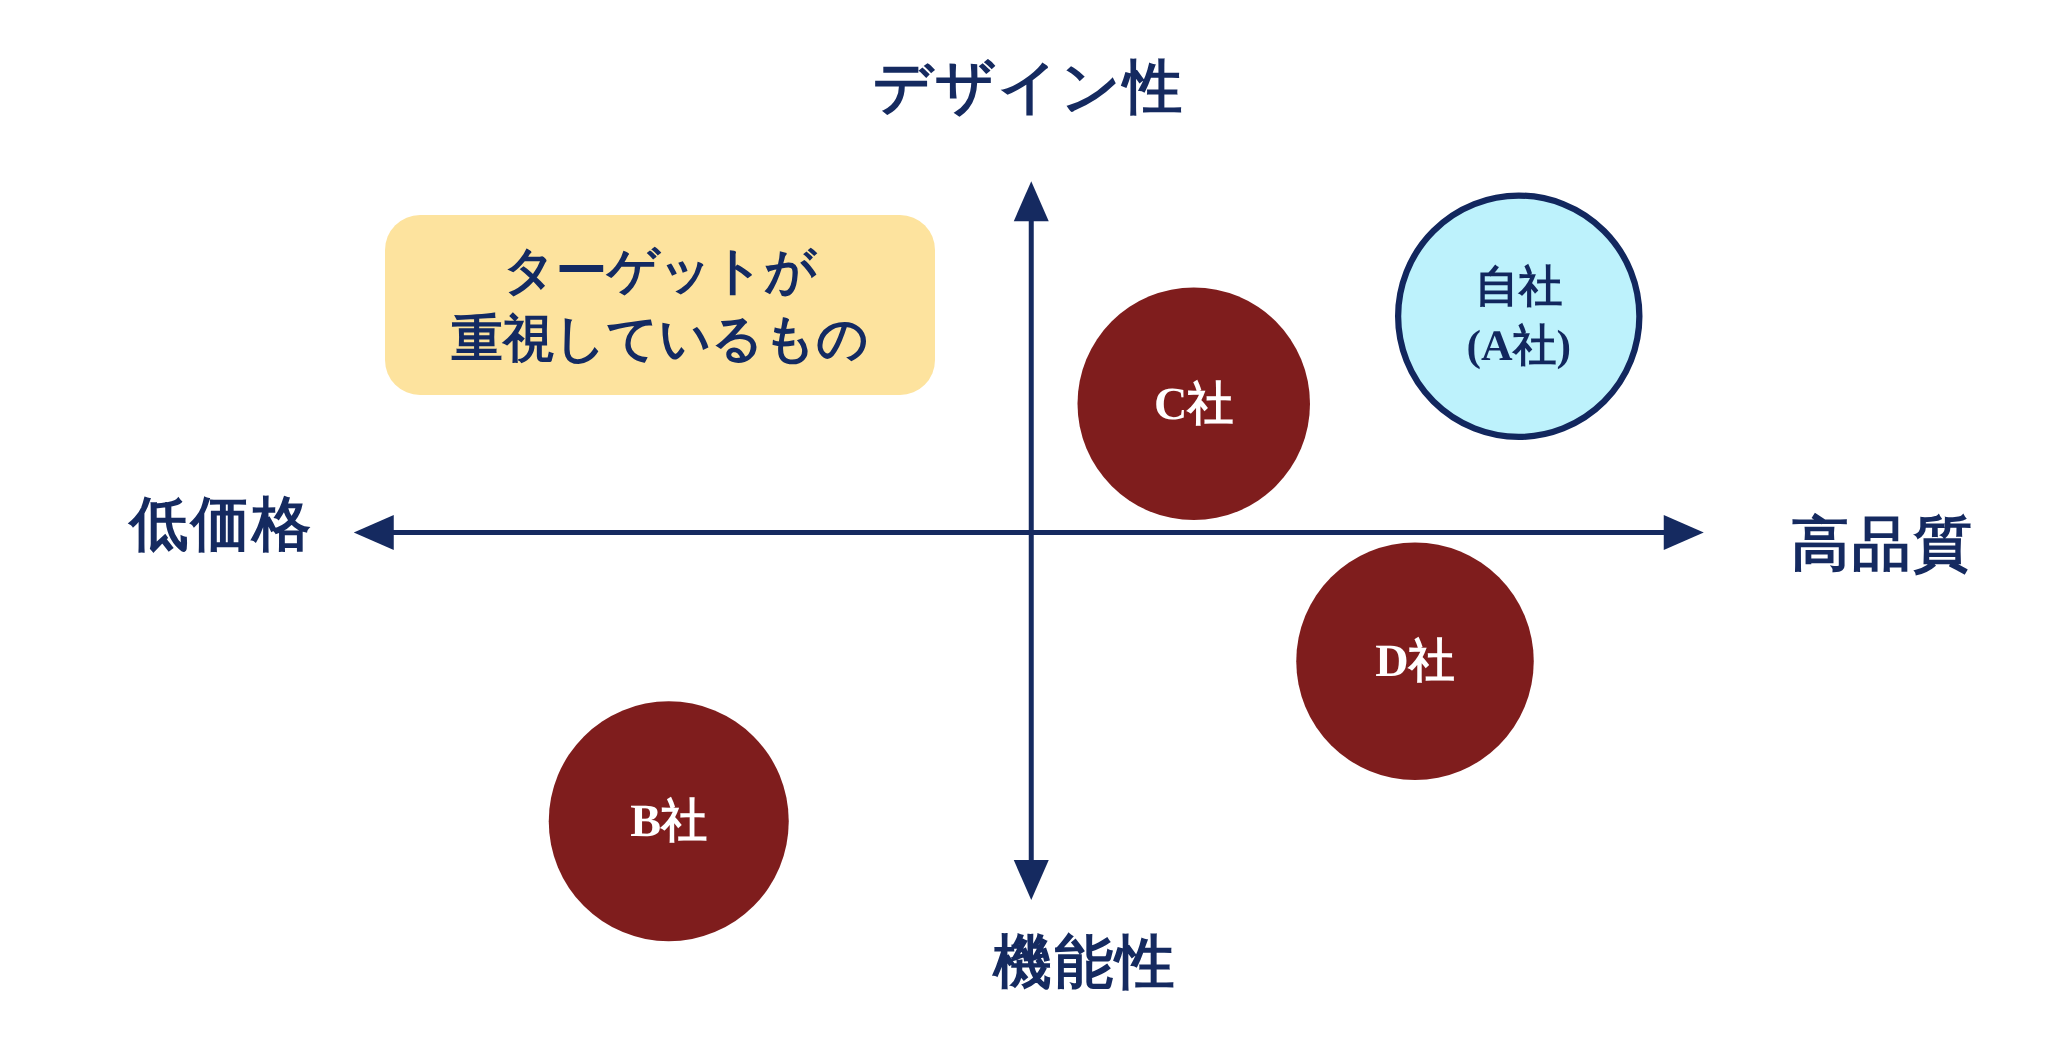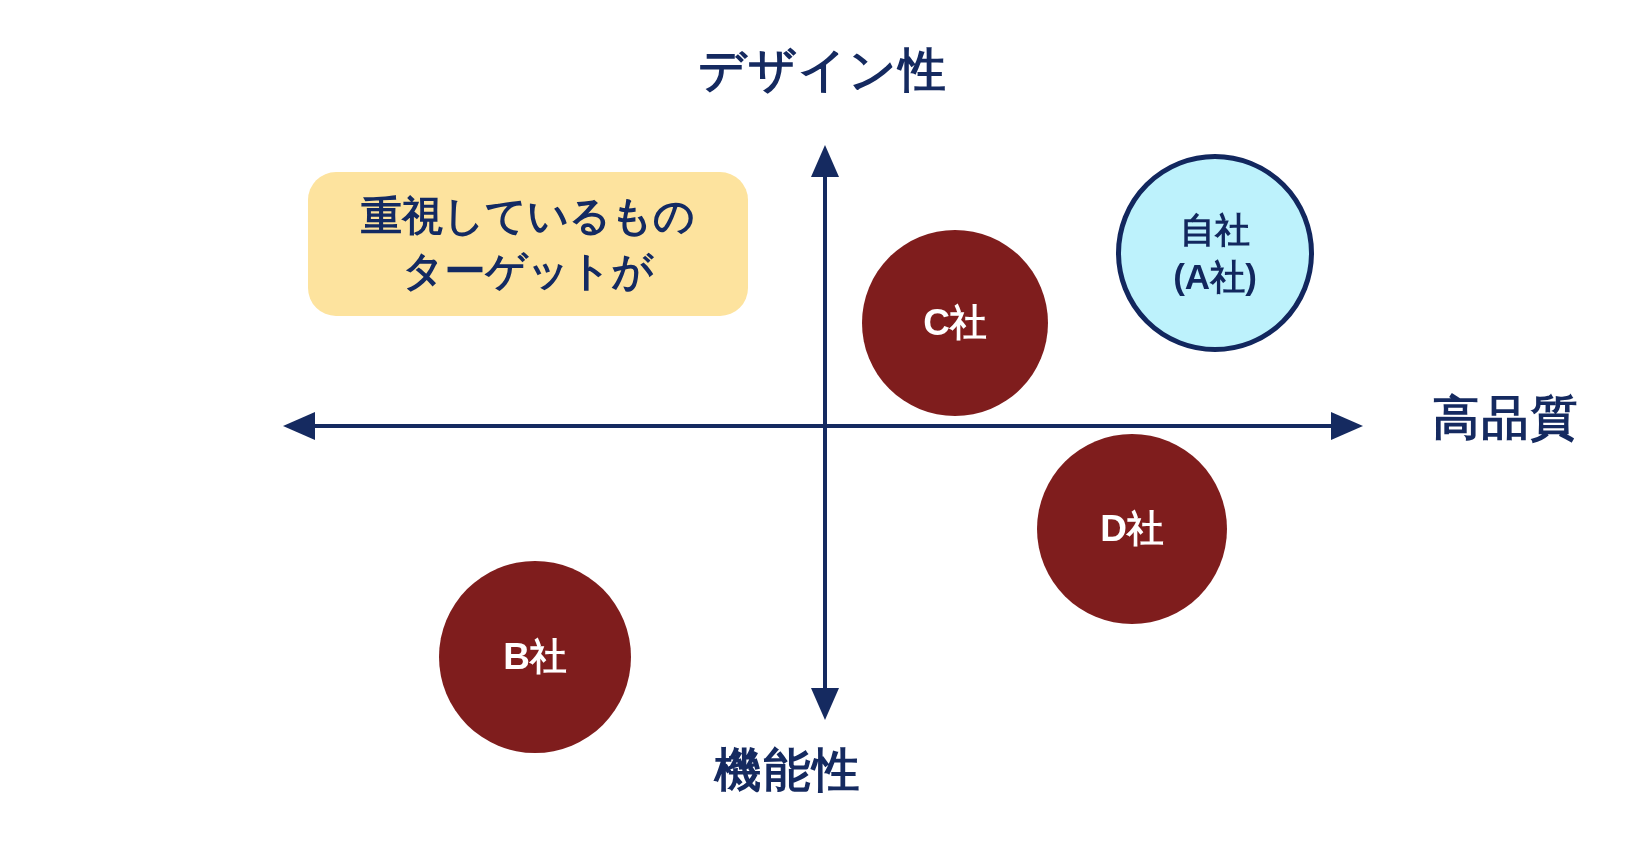--- a/index.html
+++ b/index.html
@@ -4,41 +4,42 @@
 <style>
   * { margin: 0; padding: 0; box-sizing: border-box; }
   html, body { width: 1647px; height: 845px; background: #ffffff; overflow: hidden; }
   body { font-family: "Liberation Sans", "DejaVu Sans", sans-serif; }
 
   .canvas {
     position: relative;
     width: 1647px;
     height: 845px;
     background: #ffffff;
+    font-family: Liberation Serif, serif;
   }
 
   .axes-svg {
     position: absolute;
     left: 0; top: 0;
     width: 1647px; height: 845px;
   }
 
   .axis-label {
     position: absolute;
     transform: translate(-50%, -50%);
     color: #152a60;
     font-weight: 700;
     font-size: 47px;
     letter-spacing: 2px;
     white-space: nowrap;
   }
   .axis-label.top    { left: 823px; top: 70px; }
-  .axis-label.bottom { left: 788px; top: 770px; }
+  .axis-label.bottom { left: 868px; top: 770px; }
   .axis-label.left   { left: 177px; top: 420px; }
-  .axis-label.right  { left: 1506px; top: 418px; }
+  .axis-label.right  { left: 1506px; top: 436px; }
 
   .callout {
     position: absolute;
     left: 308px; top: 172px;
     width: 440px; height: 144px;
     background: #fde39e;
     border-radius: 28px;
     display: flex;
     flex-direction: column;
     align-items: center;
@@ -93,25 +94,26 @@
     <line x1="825" y1="170" x2="825" y2="696" stroke="#152a60" stroke-width="4"></line>
 
     <polygon points="825,145 811,177 839,177" fill="#152a60"></polygon>
     <polygon points="825,720 811,688 839,688" fill="#152a60"></polygon>
     <polygon points="283,426 315,412 315,440" fill="#152a60"></polygon>
     <polygon points="1363,426 1331,412 1331,440" fill="#152a60"></polygon>
   </svg>
 
   <div class="axis-label top">デザイン性</div>
   <div class="axis-label bottom">機能性</div>
+  <div class="axis-label left">低価格</div>
   <div class="axis-label right">高品質</div>
 
   <div class="callout">
+    <span>ターゲットが</span>
     <span>重視しているもの</span>
-    <span>ターゲットが</span>
   </div>
 
   <div class="company-circle light circle-own">
     <span>自社</span>
     <span>(A社)</span>
   </div>
 
   <div class="company-circle dark circle-c">
     <span>C社</span>
   </div>

